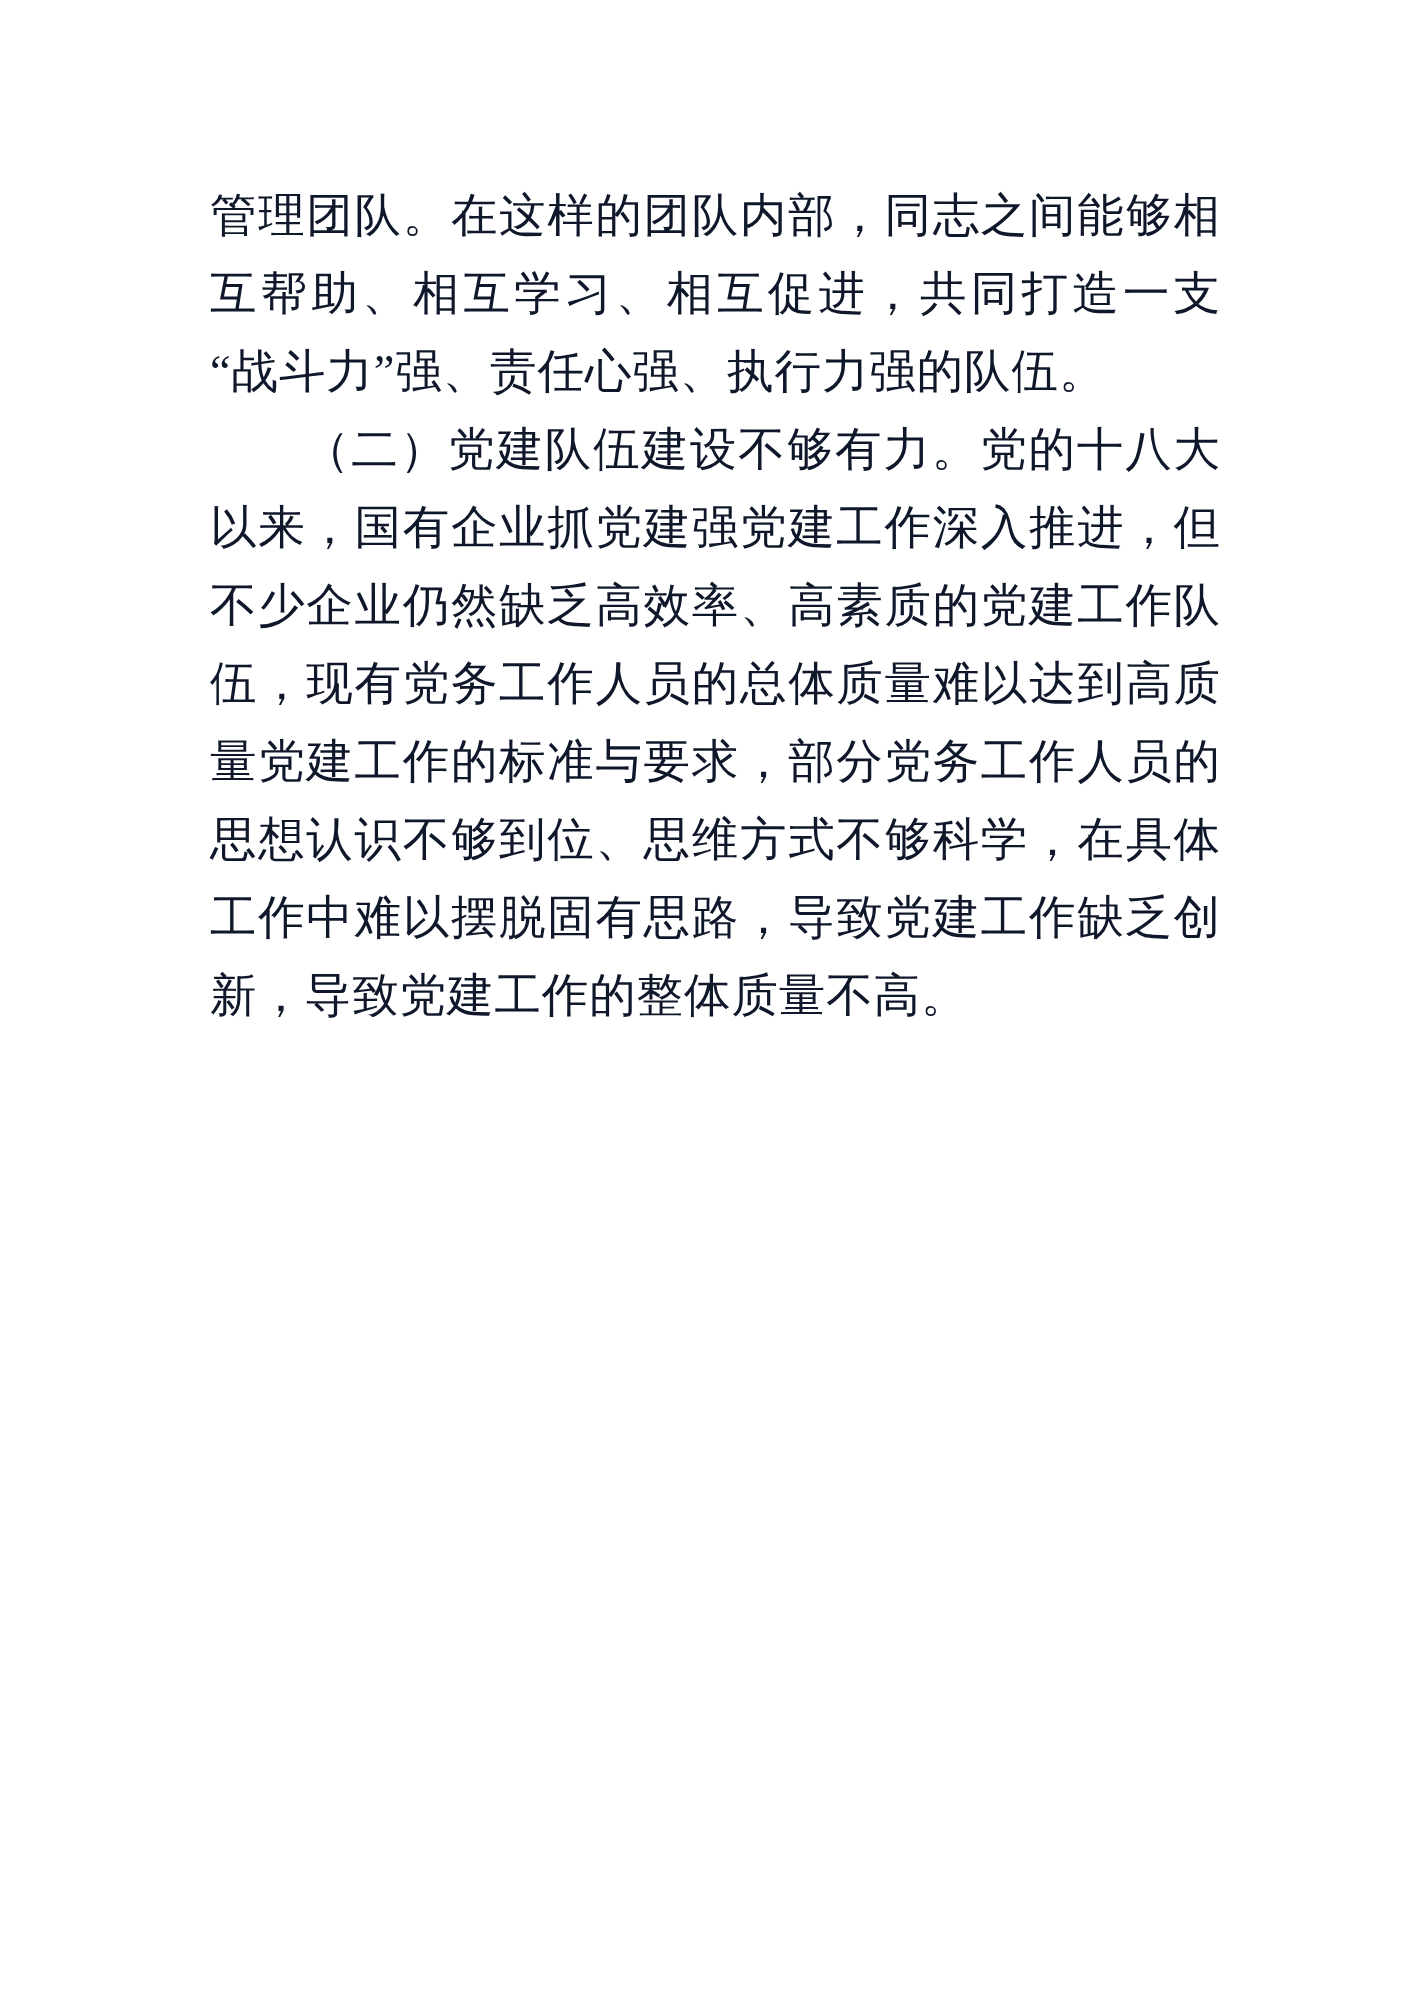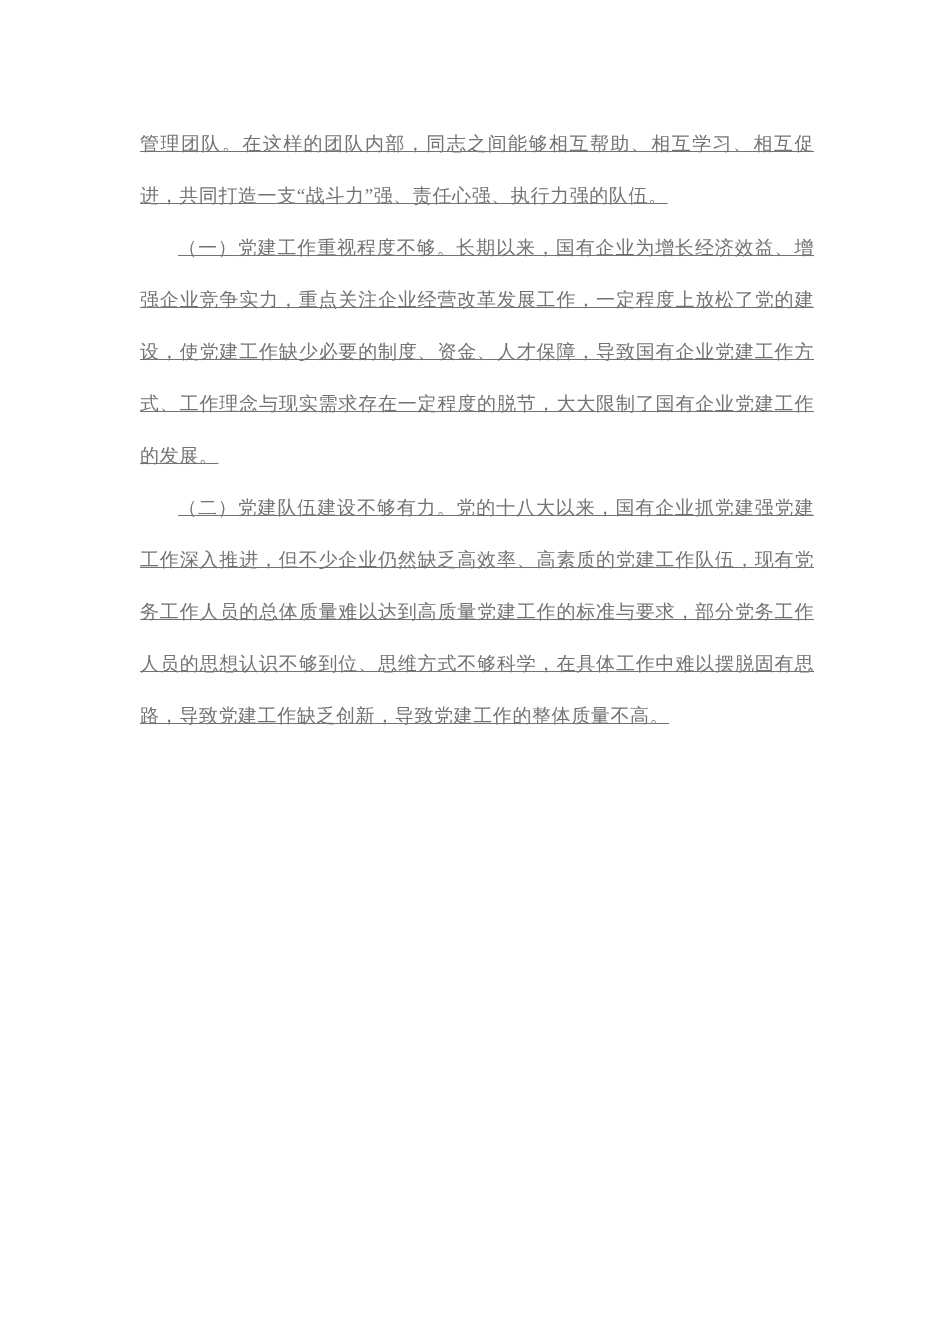--- a/index.html
+++ b/index.html
@@ -22,28 +22,27 @@
   }
   .text-column {
     position: absolute;
     left: 140px;
     top: 118px;
     width: 674px;
   }
   .para {
     margin: 0;
     padding: 0;
-    font-size: 19px;
+    font-size: 31px;
     line-height: 52px;
-    color: #737373;
+    color: #0f172a;
     text-align: justify;
     text-justify: inter-character;
     letter-spacing: 0.6px;
     font-weight: 400;
-    text-decoration: underline;
     -webkit-font-smoothing: antialiased;
   }
   .para.indent {
     text-indent: 2em;
   }
   .para.heading {
     text-indent: 2em;
     font-weight: 400;
   }
   .para.last-line-natural {
@@ -53,18 +52,17 @@
 </head>
 <body>
 
 <div class="page">
   <div class="text-column">
 
     <p class="para last-line-natural">管理团队。在这样的团队内部，同志之间能够相互帮助、相互学习、相互促进，共同打造一支“战斗力”强、责任心强、执行力强的队伍。</p>
 
 
 
-    <p class="para indent last-line-natural">（一）党建工作重视程度不够。长期以来，国有企业为增长经济效益、增强企业竞争实力，重点关注企业经营改革发展工作，一定程度上放松了党的建设，使党建工作缺少必要的制度、资金、人才保障，导致国有企业党建工作方式、工作理念与现实需求存在一定程度的脱节，大大限制了国有企业党建工作的发展。</p>
 
     <p class="para indent last-line-natural">（二）党建队伍建设不够有力。党的十八大以来，国有企业抓党建强党建工作深入推进，但不少企业仍然缺乏高效率、高素质的党建工作队伍，现有党务工作人员的总体质量难以达到高质量党建工作的标准与要求，部分党务工作人员的思想认识不够到位、思维方式不够科学，在具体工作中难以摆脱固有思路，导致党建工作缺乏创新，导致党建工作的整体质量不高。</p>
 
   </div>
 </div>
 
 </body></html>

